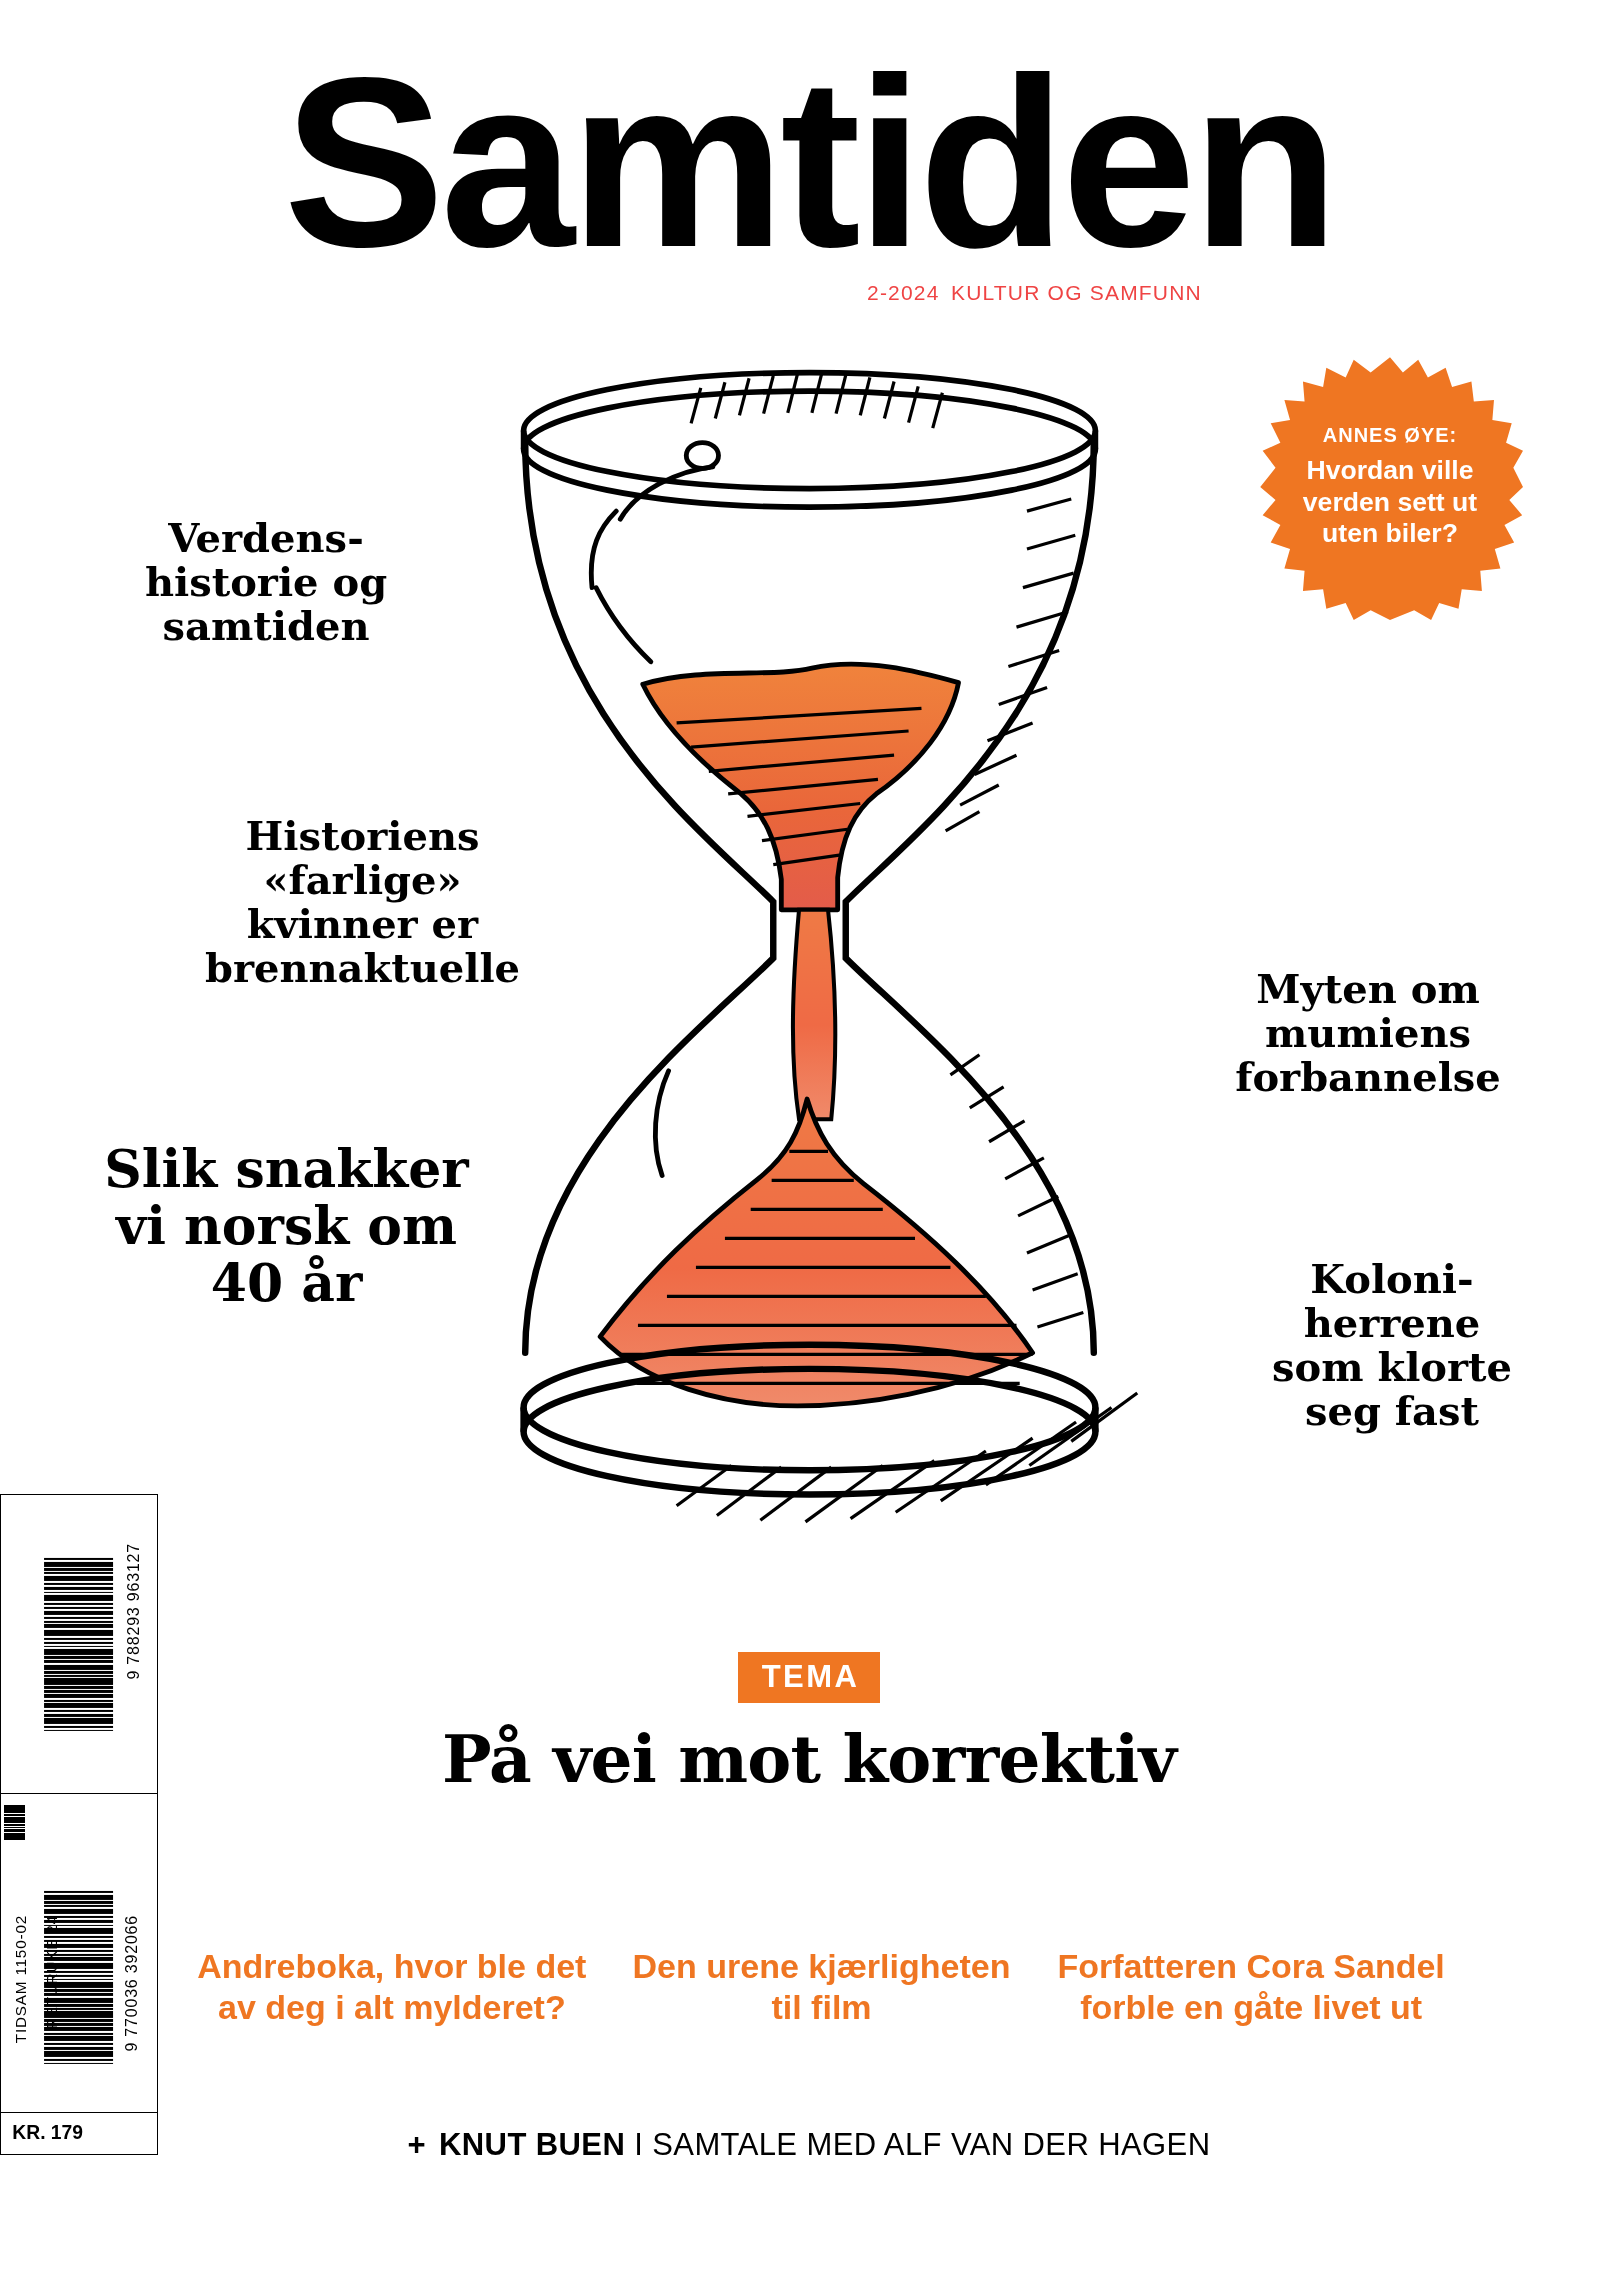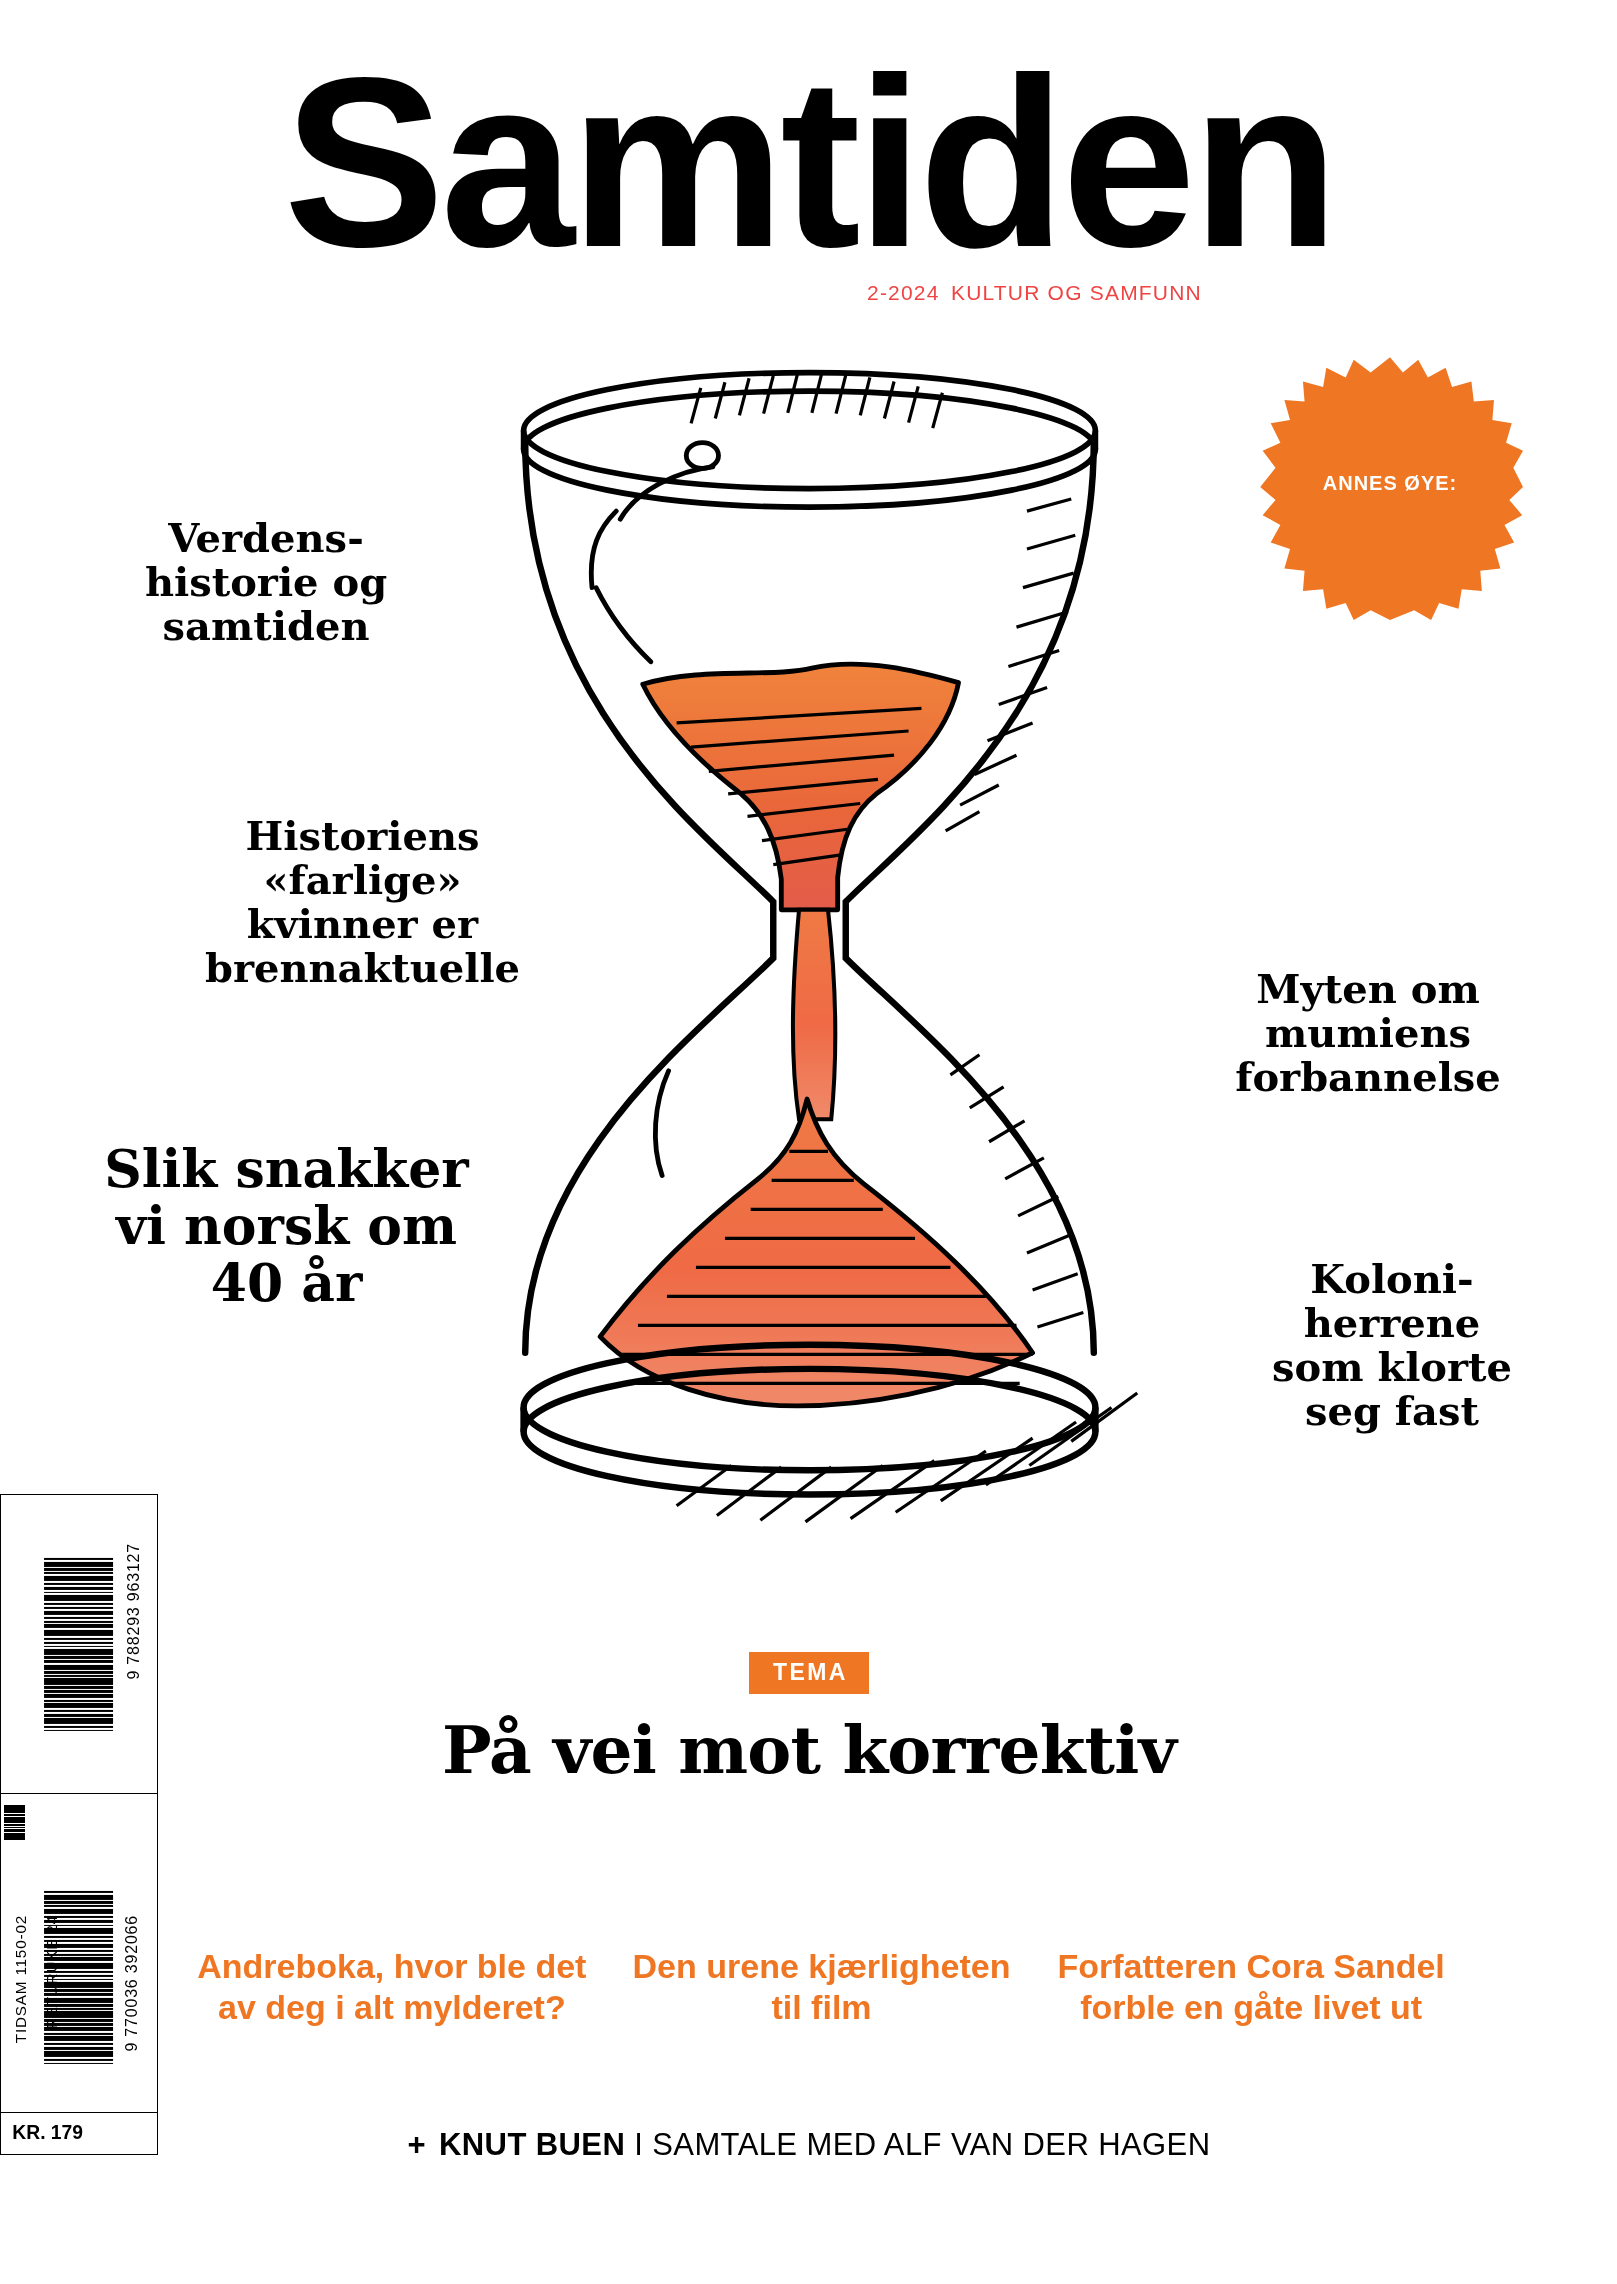--- a/index.html
+++ b/index.html
@@ -79,21 +79,21 @@
   #cl-myten{right:81px;top:967px;width:338px;font-size:40px;}
   #cl-koloni{right:89px;top:1257px;width:274px;font-size:40px;}
 
   
   .tema-wrap{
     position:absolute;left:0;top:1652px;width:100%;text-align:center;
   }
   .tema-badge{
     display:inline-block;background:#ef7622;color:#fff;
     font-family:"Liberation Sans", sans-serif;font-weight:bold;
-    font-size:23px;letter-spacing:2.4px;
+    font-size:31px;letter-spacing:2.4px;
     padding:7.3px 21px 7.3px 24px;
   }
   .tema-title{
     font-family:"DejaVu Serif", serif;font-weight:bold;
     font-size:66px;color:#000;margin-top:17.7px;letter-spacing:-0.8px;
   }
   .tema-sub{
     font-family:"DejaVu Serif", serif;font-weight:bold;
     font-size:42px;color:#000;margin-top:4.8px;
   }
@@ -288,20 +288,21 @@
       </g>
     </svg>
   </div>
 
   <div class="burst">
     <svg viewBox="0 0 330 330" xmlns="http://www.w3.org/2000/svg">
       <path fill="#ef7622" d="M165 4 L181 23 L200 7 L212 29 L234 17 L242 41 L266 34 L269 59 L294 57 L292 82 L316 86 L309 110 L330 120 L318 141 L330 165 L313 181 L329 200 L307 212 L319 234 L295 242 L302 266 L277 269 L279 294 L254 292 L250 316 L226 309 L216 330 L195 318 L165 330 L141 318 L120 330 L110 309 L86 316 L82 292 L57 294 L59 269 L34 266 L41 242 L17 234 L29 212 L7 200 L23 181 L4 165 L23 141 L7 120 L29 110 L17 86 L41 82 L34 57 L59 59 L57 34 L82 41 L86 17 L110 29 L120 7 L141 23 Z"></path>
     </svg>
     <div class="burst-text">
       <div class="kicker">ANNES ØYE:</div>
+      <div class="headline">Hvordan ville verden sett ut uten biler?</div>
     </div>
   </div>
 
   <div class="coverline cl-left" id="cl-historiens">Historiens «farlige» kvinner er brennaktuelle</div>
   <div class="coverline cl-left" id="cl-verdenshistorie">Verdens-historie og samtiden</div>
   <div class="coverline cl-left" id="cl-slik">Slik snakker vi norsk om 40 år</div>
 
   <div class="coverline cl-right" id="cl-myten">Myten om mumiens forbannelse</div>
   <div class="coverline cl-right" id="cl-koloni">Koloni-herrene som klorte seg fast</div>
 

